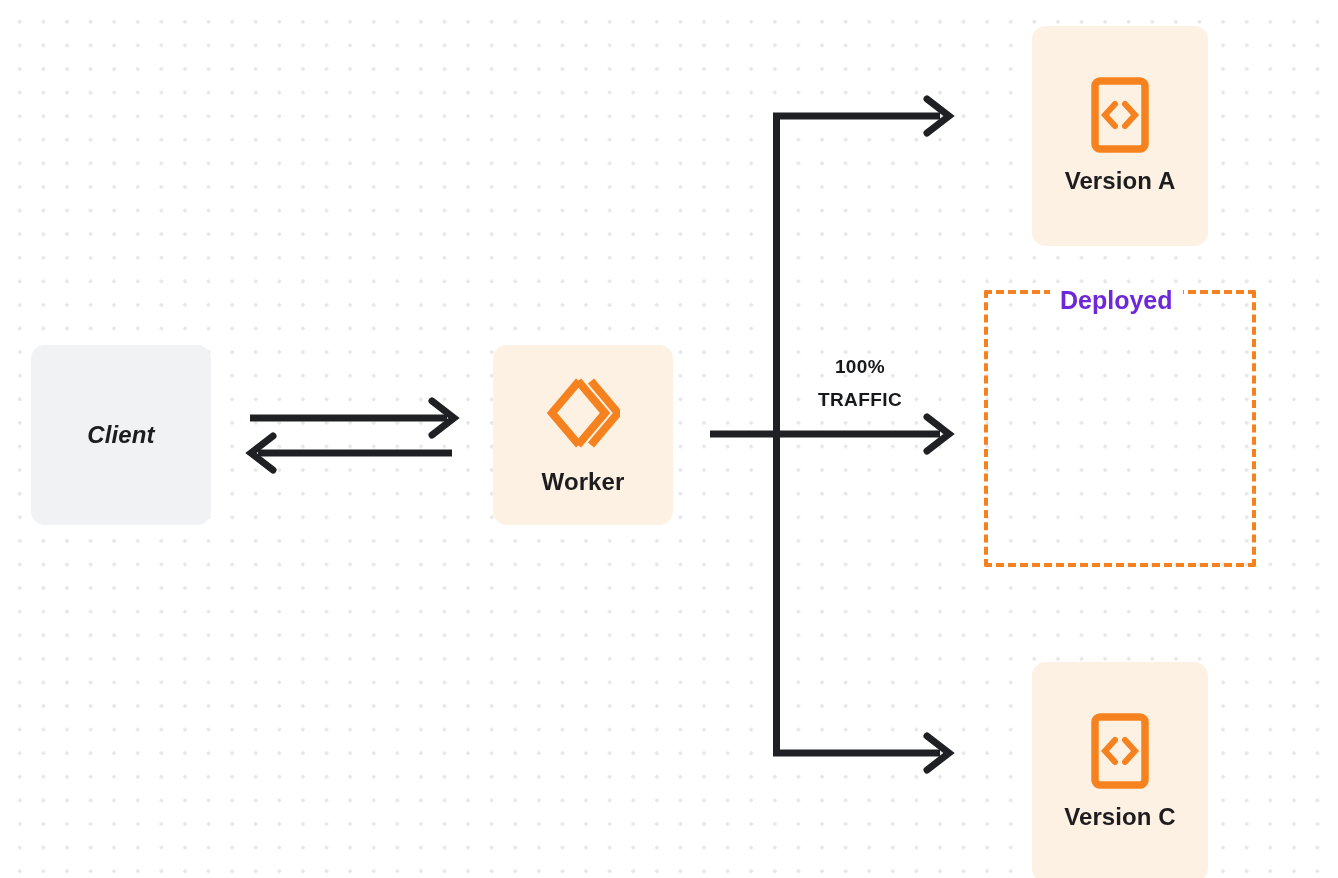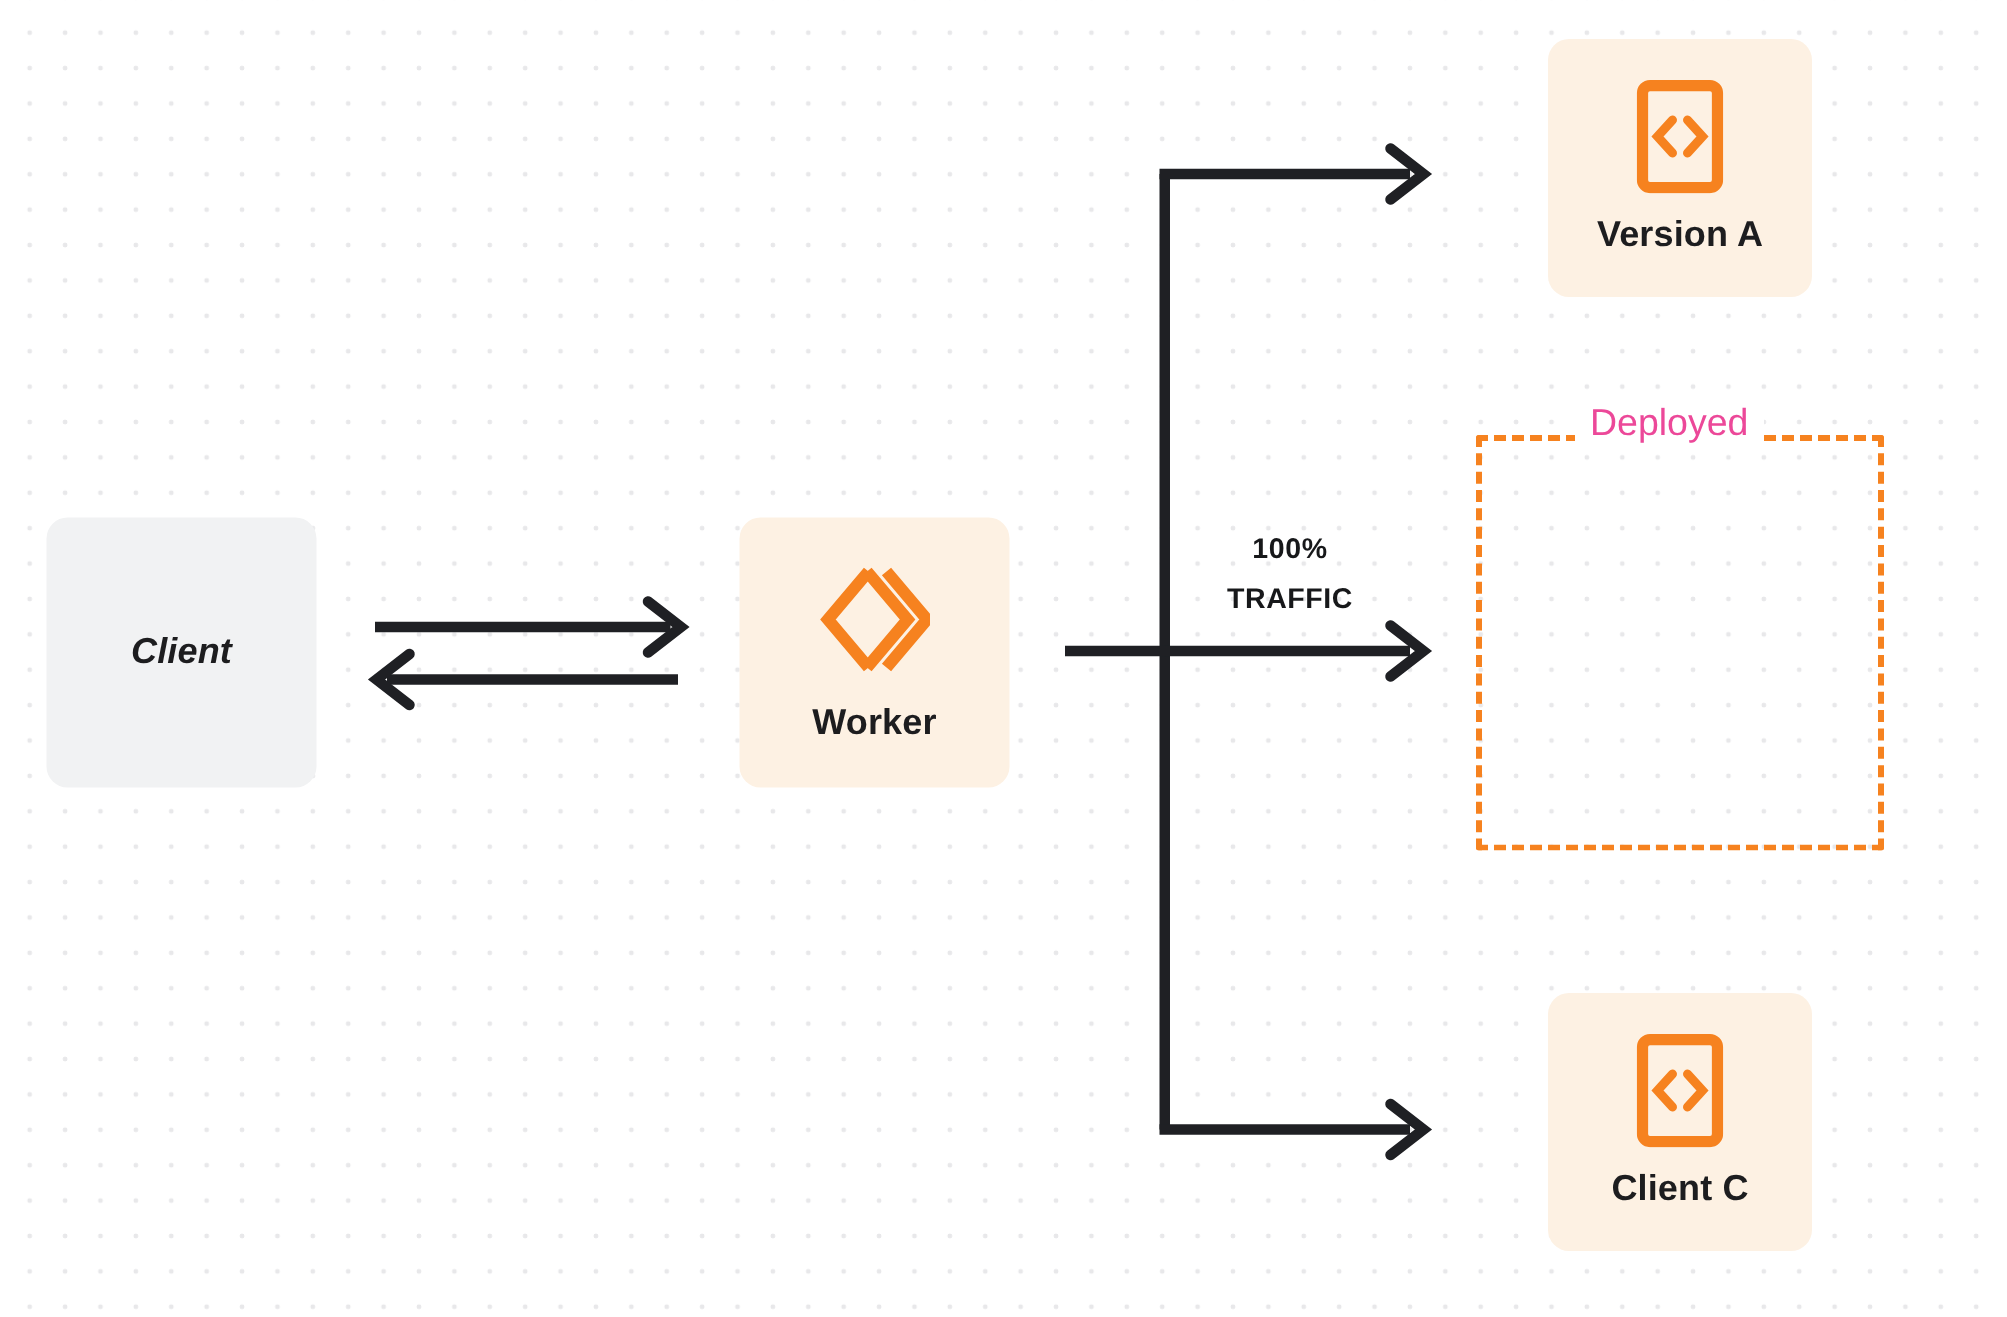--- a/index.html
+++ b/index.html
@@ -44,21 +44,21 @@
   #client-node .node-label { font-size: 24px; font-style: italic; }
 
   #worker-node {
     left: 493px; top: 345px;
     width: 180px; height: 180px;
     background: #fdf1e3;
   }
   #worker-node .node-label { font-size: 24px; margin-top: 16px; text-align: right; }
 
   .version-node {
-    width: 176px; height: 172px;
+    width: 176px; height: 220px;
     background: #fdf1e3;
   }
   .version-node .node-label { font-size: 24px; margin-top: 14px; }
 
   #version-a-node { left: 1032px; top: 26px; }
   #version-b-node { left: 1032px; top: 343px; }
   #version-c-node { left: 1032px; top: 662px; }
 
   
   .worker-logo   { width: 74px; height: 78px; display: block; }
@@ -68,26 +68,26 @@
   #deployed-frame {
     position: absolute;
     left: 984px; top: 290px;
     width: 272px; height: 277px;
     border: 4px dashed #f6821f;
     border-radius: 2px;
     box-sizing: border-box;
   }
   #deployed-label {
     position: absolute;
-    left: 1050px; top: 268px;
+    left: 1050px; top: 286px;
     background: #ffffff;
     padding: 0 10px;
-    color: #ec4899;
+    color: #6d28d9;
     font-size: 25px;
-    font-weight: normal;
+    font-weight: bold;
     line-height: 28px;
     white-space: nowrap;
   }
 
   
   .connector { position: absolute; overflow: visible; }
 
   
   #traffic-label {
     position: absolute;
@@ -172,16 +172,16 @@
 
 
   <div id="version-c-node" class="node version-node">
     <span>
       <svg class="code-file-icon" viewBox="0 0 58 76" fill="none">
         <rect x="4" y="4" width="50" height="68" rx="5" ry="5" stroke="#f6821f" stroke-width="7.5" fill="none"></rect>
         <path d="M24 27 L14 38 L24 49" stroke="#f6821f" stroke-width="6" fill="none" stroke-linecap="round" stroke-linejoin="miter"></path>
         <path d="M34 27 L44 38 L34 49" stroke="#f6821f" stroke-width="6" fill="none" stroke-linecap="round" stroke-linejoin="miter"></path>
       </svg>
     </span>
-    <div class="node-label">Client C</div>
+    <div class="node-label">Version C</div>
   </div>
 
 </div>
 
 </body></html>

